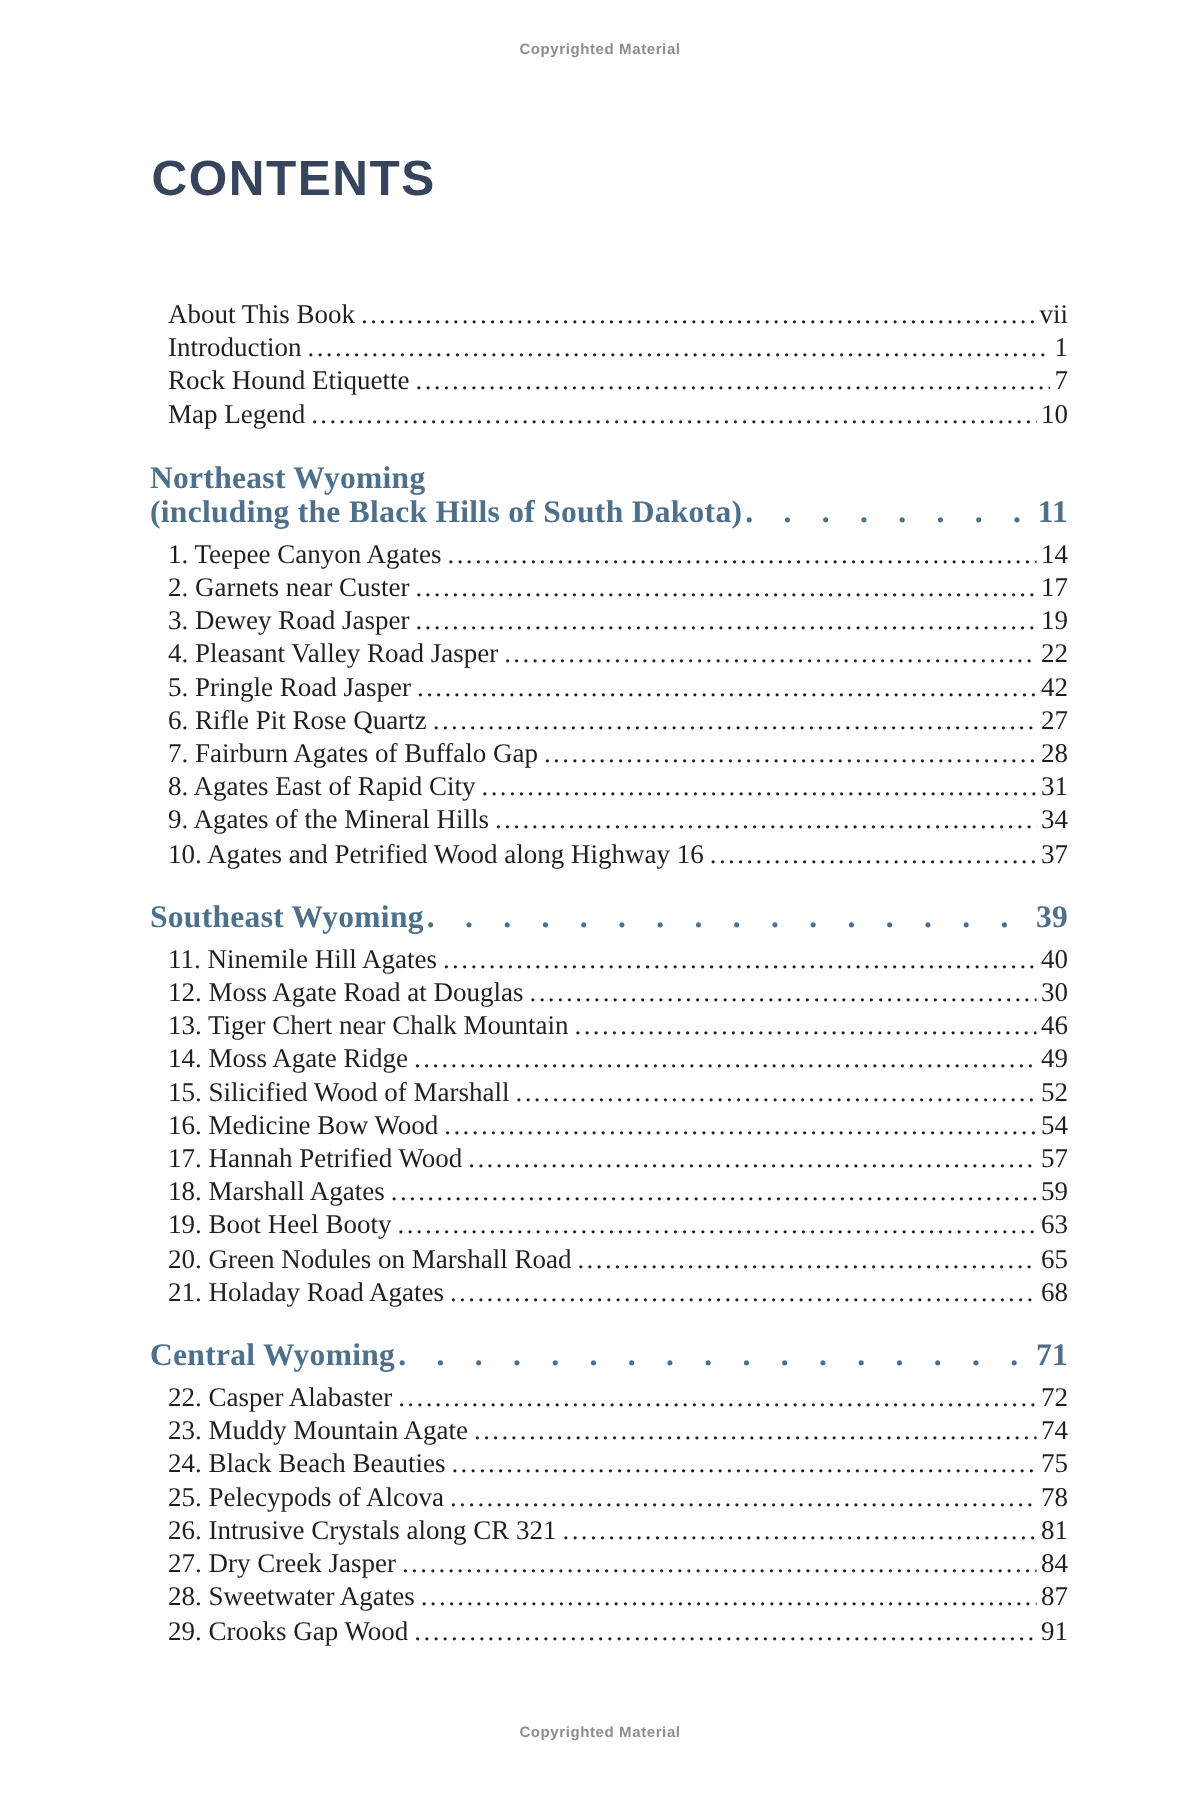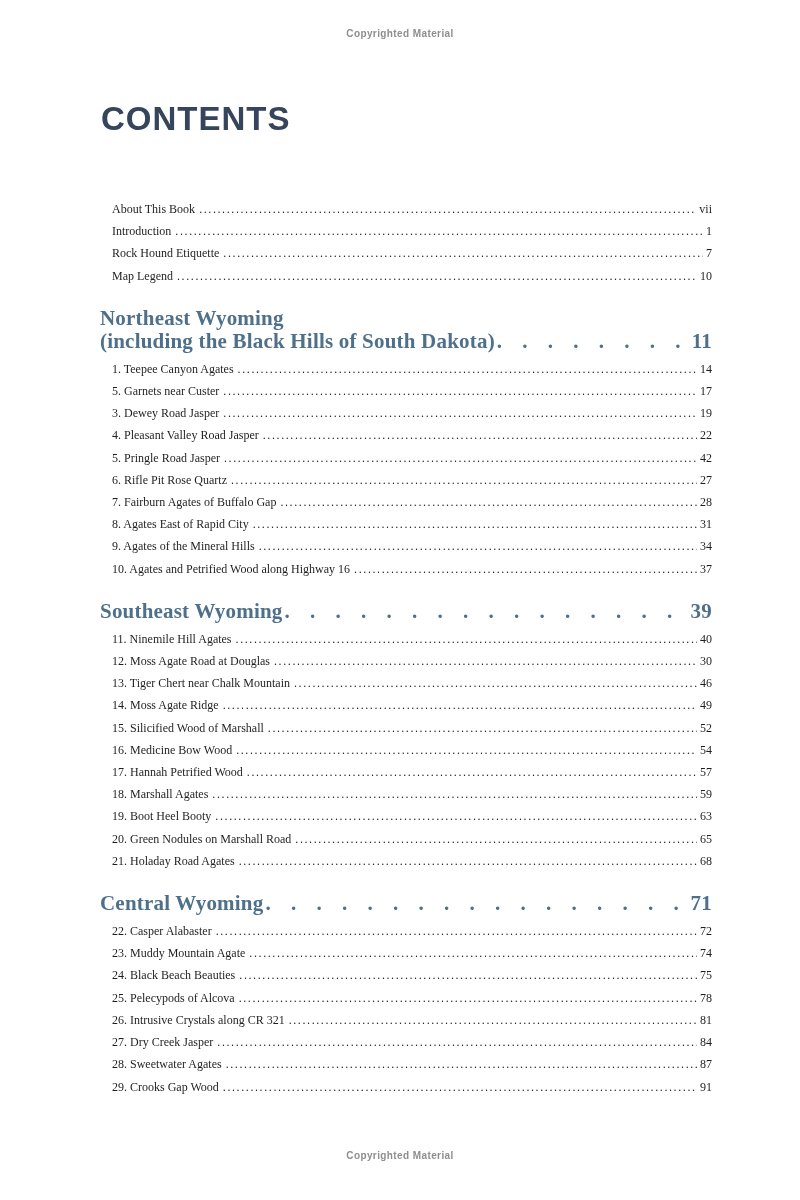--- a/index.html
+++ b/index.html
@@ -37,21 +37,21 @@
 
   .toc {
     margin: 60px 88px 0 100px; 
   }
 
   .entries-block { padding-left: 12px; }
 
   .entry-row {
     display: flex;
     align-items: center;
-    font-size: 12px;
+    font-size: 18px;
     line-height: 22.2px;
     color: #1f1f1f;
     white-space: nowrap;
   }
   .entry-label { flex: 0 0 auto; }
   .leader {
     flex: 1 1 auto;
     overflow: hidden;
     white-space: nowrap;
     margin: 0 3px 0 4px;
@@ -137,21 +137,21 @@
       </div>
     </div>
     <div class="entries-block">
   <div class="entry-row">
     <span class="entry-label">1. Teepee Canyon Agates</span>
     <span class="leader"></span>
     <span class="entry-page">14</span>
   </div>
 
   <div class="entry-row">
-    <span class="entry-label">5. Garnets near Custer</span>
+    <span class="entry-label">2. Garnets near Custer</span>
     <span class="leader"></span>
     <span class="entry-page">17</span>
   </div>
 
   <div class="entry-row">
     <span class="entry-label">3. Dewey Road Jasper</span>
     <span class="leader"></span>
     <span class="entry-page">19</span>
   </div>
 

